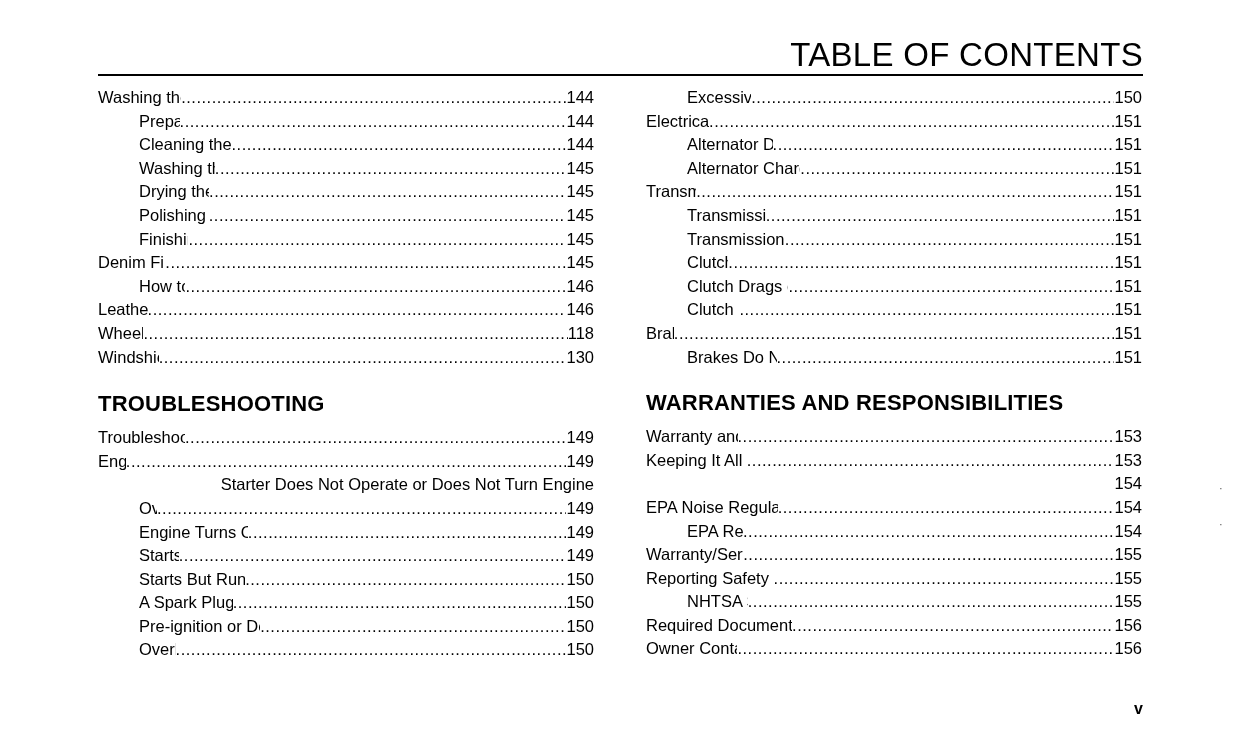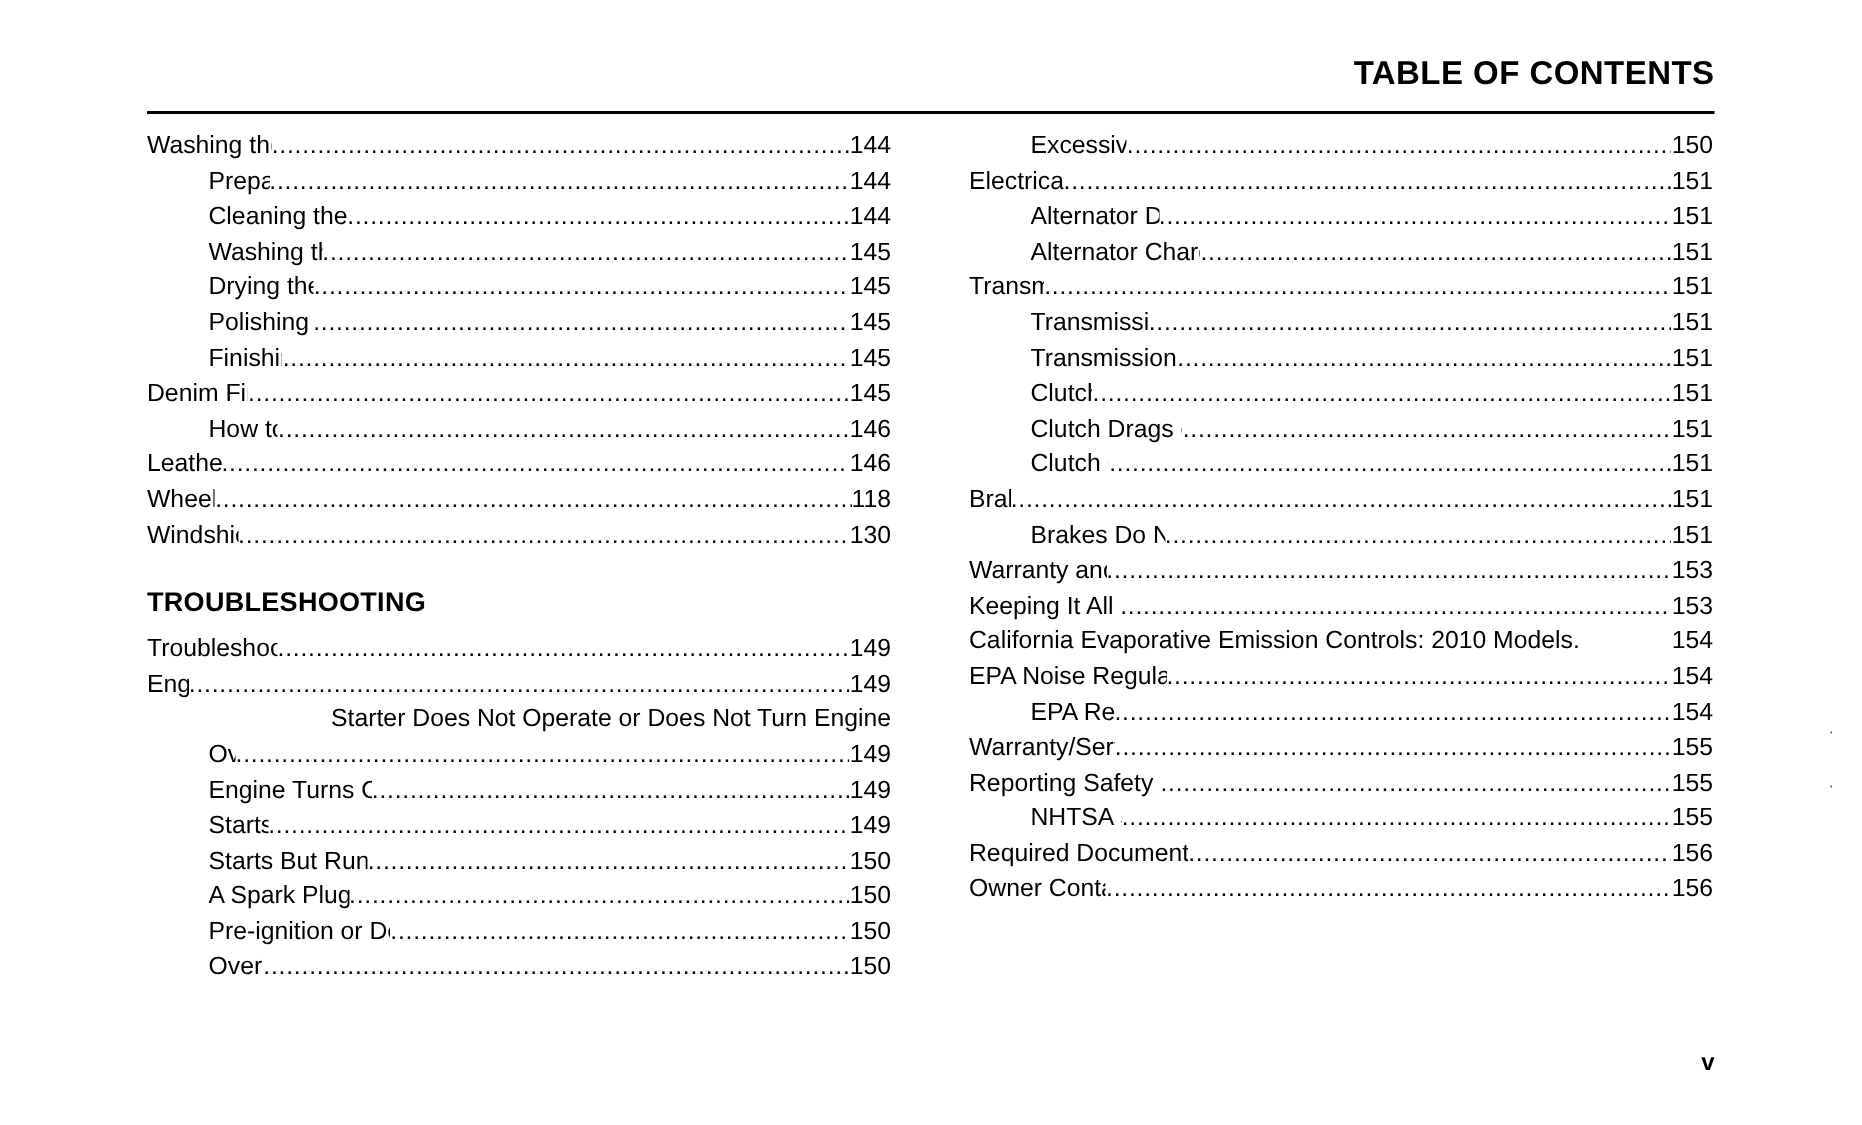--- a/index.html
+++ b/index.html
@@ -18,22 +18,22 @@
   .page {
     position: absolute;
     left: 0; top: 0;
     width: 1241px;
     height: 750px;
   }
   .doc-title {
     position: absolute;
     right: 98px;
     top: 36px;
-    font-size: 22px;
-    font-weight: bold;
+    font-size: 33px;
+    font-weight: normal;
     letter-spacing: 0.3px;
   }
   .title-rule {
     position: absolute;
     left: 98px;
     right: 98px;
     top: 74px;
     border-bottom: 2px solid #000;
   }
   .columns {
@@ -41,21 +41,21 @@
     left: 98px;
     top: 86px;
     width: 1045px;
     display: flex;
     gap: 52px;
   }
   .col {
     width: 496px;
   }
   .section-head {
-    font-size: 18px;
+    font-size: 22px;
     font-weight: bold;
     margin-top: 22px;
     margin-bottom: 9px;
     letter-spacing: 0.2px;
   }
   .col-right .section-head {
     margin-top: 21px;
   }
   .entry {
     display: flex;
@@ -288,33 +288,33 @@
             <span class="txt">Brakes</span>
             <span class="dots">................................................................................................................................................................</span>
             <span class="pg">151</span>
           </div>
           <div class="entry lvl2">
             <span class="txt">Brakes Do Not Hold Normally</span>
             <span class="dots">................................................................................................................................................................</span>
             <span class="pg">151</span>
           </div>
         </div>
+      <div class="section-head">WARRANTIES AND RESPONSIBILITIES</div>
       <div id="right-bottom">
           <div class="entry lvl1">
             <span class="txt">Warranty and Maintenance</span>
             <span class="dots">................................................................................................................................................................</span>
             <span class="pg">153</span>
           </div>
           <div class="entry lvl1">
             <span class="txt">Keeping It All Harley-Davidson</span>
             <span class="dots">................................................................................................................................................................</span>
             <span class="pg">153</span>
           </div>
           <div class="entry lvl1">
-            <span class="txt">California Evaporative Emission Controls: 2010 Models.</span>
             <span class="dots"></span>
             <span class="pg">154</span>
           </div>
           <div class="entry lvl1">
             <span class="txt">EPA Noise Regulations in the United States</span>
             <span class="dots">................................................................................................................................................................</span>
             <span class="pg">154</span>
           </div>
           <div class="entry lvl2">
             <span class="txt">EPA Regulations</span>

